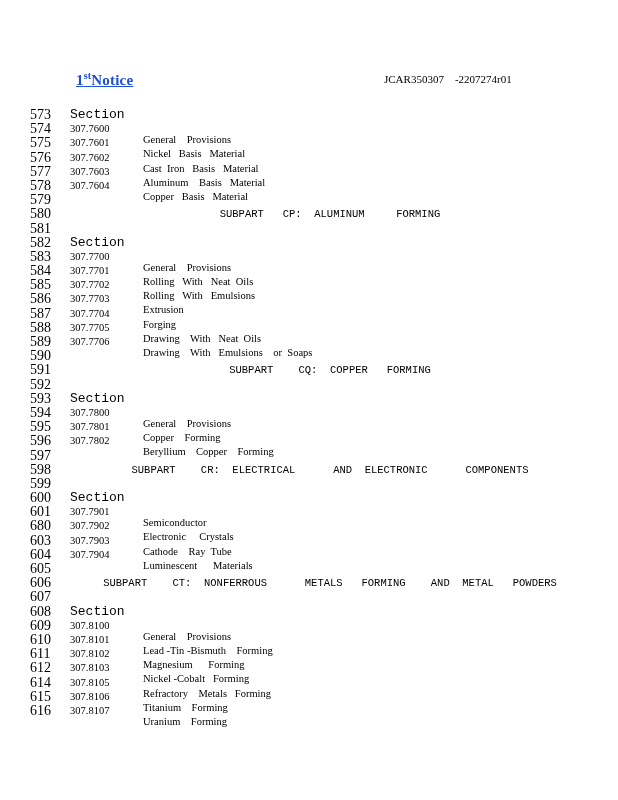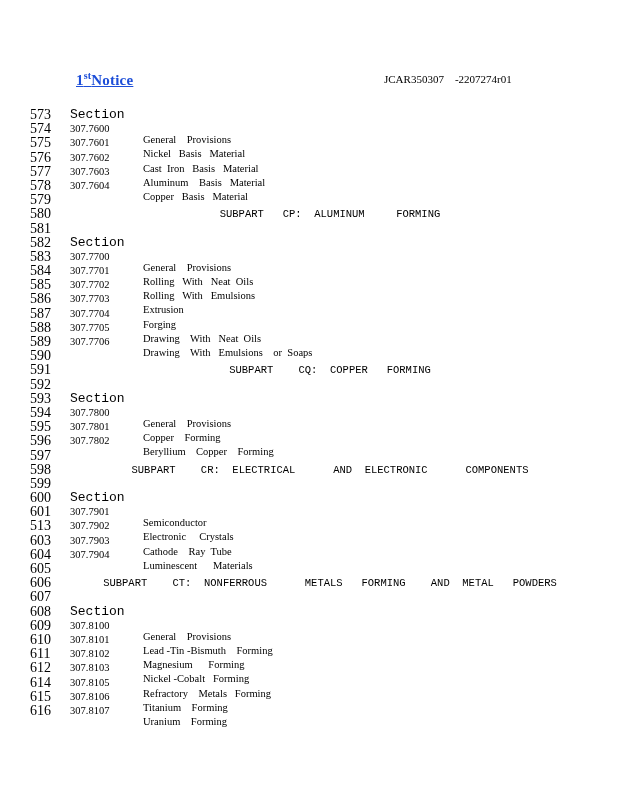--- a/index.html
+++ b/index.html
@@ -143,21 +143,21 @@
       <div class="line"><span class="lineno">592</span></div>
       <div class="line"><span class="lineno">593</span><span class="plain">Section</span></div>
       <div class="line"><span class="lineno">594</span><span class="sec-col">307.7800</span><span class="title-col">General    Provisions</span></div>
       <div class="line"><span class="lineno">595</span><span class="sec-col">307.7801</span><span class="title-col">Copper    Forming</span></div>
       <div class="line"><span class="lineno">596</span><span class="sec-col">307.7802</span><span class="title-col">Beryllium    Copper    Forming</span></div>
       <div class="line"><span class="lineno">597</span></div>
       <div class="line"><span class="lineno">598</span><span class="centered">SUBPART    CR:  ELECTRICAL      AND  ELECTRONIC      COMPONENTS</span></div>
       <div class="line"><span class="lineno">599</span></div>
       <div class="line"><span class="lineno">600</span><span class="plain">Section</span></div>
       <div class="line"><span class="lineno">601</span><span class="sec-col">307.7901</span><span class="title-col">Semiconductor</span></div>
-      <div class="line"><span class="lineno">513</span><span class="sec-col">307.7902</span><span class="title-col">Electronic     Crystals</span></div>
+      <div class="line"><span class="lineno">680</span><span class="sec-col">307.7902</span><span class="title-col">Electronic     Crystals</span></div>
       <div class="line"><span class="lineno">603</span><span class="sec-col">307.7903</span><span class="title-col">Cathode    Ray  Tube</span></div>
       <div class="line"><span class="lineno">604</span><span class="sec-col">307.7904</span><span class="title-col">Luminescent      Materials</span></div>
       <div class="line"><span class="lineno">605</span></div>
       <div class="line"><span class="lineno">606</span><span class="centered">SUBPART    CT:  NONFERROUS      METALS   FORMING    AND  METAL   POWDERS</span></div>
       <div class="line"><span class="lineno">607</span></div>
       <div class="line"><span class="lineno">608</span><span class="plain">Section</span></div>
       <div class="line"><span class="lineno">609</span><span class="sec-col">307.8100</span><span class="title-col">General    Provisions</span></div>
       <div class="line"><span class="lineno">610</span><span class="sec-col">307.8101</span><span class="title-col">Lead -Tin -Bismuth    Forming</span></div>
       <div class="line"><span class="lineno">611</span><span class="sec-col">307.8102</span><span class="title-col">Magnesium      Forming</span></div>
       <div class="line"><span class="lineno">612</span><span class="sec-col">307.8103</span><span class="title-col">Nickel -Cobalt   Forming</span></div>

